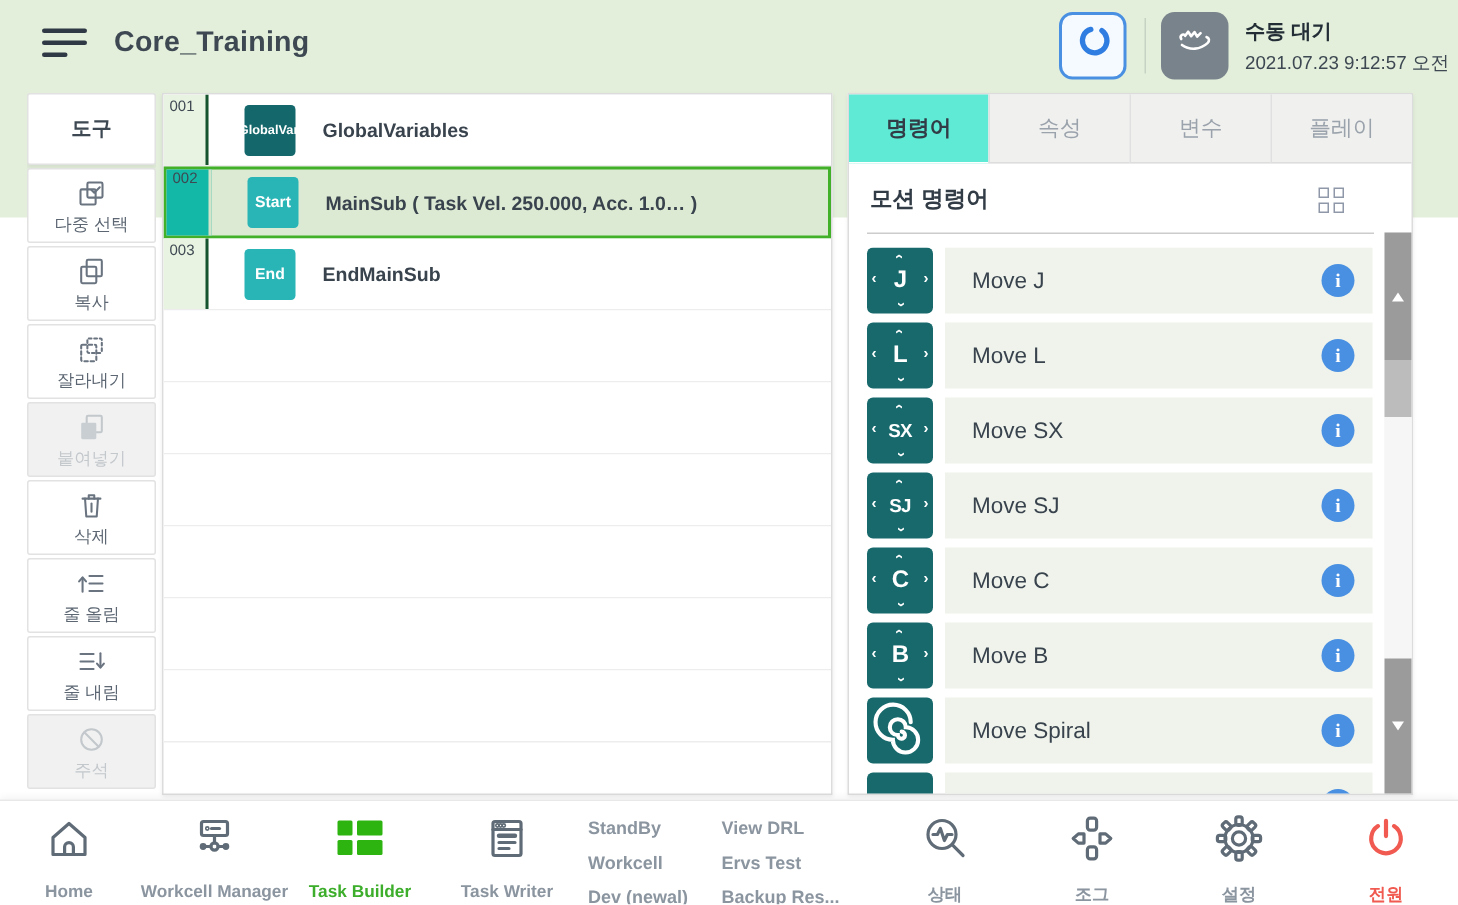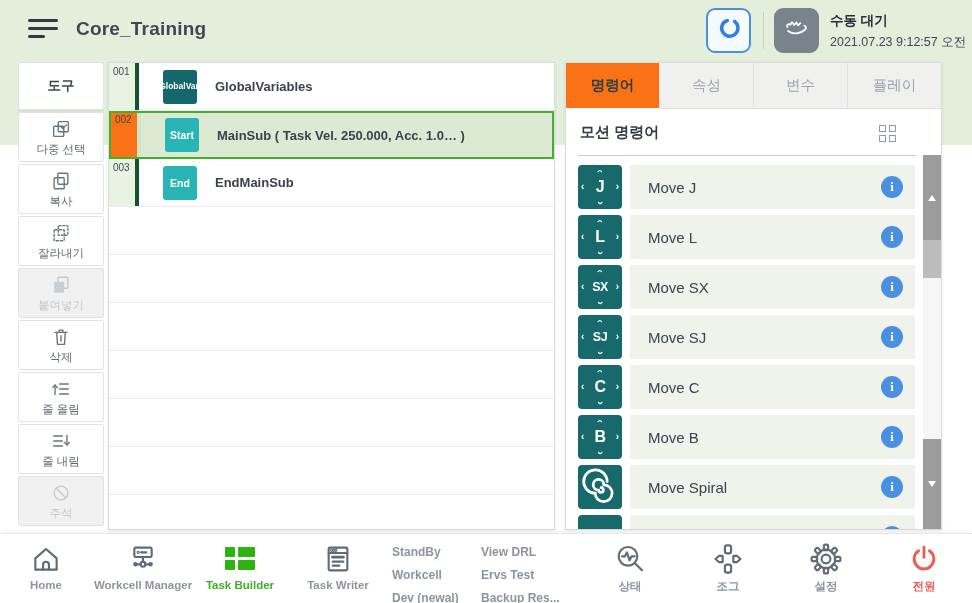--- a/index.html
+++ b/index.html
@@ -30,36 +30,36 @@
   .tool-item.disabled{background:#f1f1f1;cursor:default}
   .tool-item.disabled .t-label{color:#c3c8cc}
   svg.ticon{width:22px;height:22px;stroke:#6a7480;fill:none;stroke-width:1.5;stroke-linecap:round;stroke-linejoin:round}
   .disabled svg.ticon{stroke:#c3c8cc}
   .disabled svg.ticon .fillpart{fill:#c9ced2;stroke:none}
 
   
   .task-panel{position:absolute;left:108px;top:62px;width:447px;height:468px;background:#fff;border:1px solid #dcdcdc;overflow:hidden;z-index:4;box-shadow:0 1px 3px rgba(0,0,0,.08)}
   .task-header{height:46px;border-bottom:1px solid #ddd;display:flex;align-items:center;padding-left:18px;font-size:16.5px;font-weight:bold;color:#323c46}
   .task-row{position:relative;height:48px;display:flex;border-bottom:1px solid #ededed;cursor:pointer;background:#fff}
-  .row-num{width:30px;flex:0 0 30px;background:#e9f3e2;border-right:4px solid #14532d;font-size:10px;color:#3d4852;padding:3px 0 0 4px}
+  .row-num{width:30px;flex:0 0 30px;background:#e9f3e2;border-right:2px solid #14532d;font-size:10px;color:#3d4852;padding:3px 0 0 4px}
   .row-body{flex:1;display:flex;align-items:center;padding-left:24px;overflow:hidden}
   .badge{width:34px;height:34px;border-radius:3px;color:#fff;display:flex;flex-direction:row;align-items:center;justify-content:center;font-weight:bold;margin-right:18px;flex:0 0 34px}
   .badge.dark{background:#14686b;font-size:8.5px;line-height:1.3}
   .badge.teal{background:#29b4b6;font-size:10.5px}
   .row-label{font-size:13px;font-weight:bold;color:#39434d;white-space:nowrap}
   .task-row.selected{border:2px solid #43b02a;background:#dcead3}
-  .task-row.selected .row-num{background:#f97316;border-right-color:#d4e4ca;padding-top:1px}
+  .task-row.selected .row-num{background:#14b8a6;border-right-color:#d4e4ca;padding-top:1px}
   .task-row.empty{cursor:default}
 
   
   .cmd-panel{position:absolute;left:565px;top:62px;width:377px;height:468px;background:#fff;border:1px solid #dcdcdc;z-index:4;box-shadow:0 1px 3px rgba(0,0,0,.08)}
   .tabs{display:flex;height:46px}
   .tab{flex:1;display:flex;align-items:center;justify-content:center;font-size:14.5px;color:#9aa2ab;background:#f0f0ef;border-left:1px solid #e0e0e0;border-bottom:1px solid #ddd;cursor:pointer}
   .tab:first-child{border-left:none}
-  .tab.active{background:#f97316;color:#323c46;font-weight:bold;border-bottom-color:#fff}
+  .tab.active{background:#5eead4;color:#323c46;font-weight:bold;border-bottom-color:#fff}
   .cmd-body{position:relative;height:420px}
   .section-head{position:absolute;left:14px;top:14px;font-size:15px;font-weight:bold;color:#323c46}
   .grid-icon{position:absolute;right:43px;top:16px;width:19px;height:19px;display:grid;grid-template-columns:7px 7px;grid-auto-rows:7px;gap:3px;cursor:pointer}
   .grid-icon i{border:1.5px solid #8f98a8}
   .cmd-divider{position:absolute;left:12px;right:25px;top:46px;height:1px;background:#ccc}
   .cmd-list{position:absolute;left:0;top:56px;right:18px;bottom:0;overflow:hidden}
   .cmd-row{position:relative;height:50px;cursor:pointer}
   .cmd-ico{position:absolute;left:12px;top:0;width:44px;height:44px;background:#17696c;border-radius:4px;color:#fff}
   .cmd-ico .glyph{position:absolute;left:50%;top:50%;transform:translate(-50%,-50%);font-weight:bold;font-size:16px;letter-spacing:-.5px}
   .cmd-ico .glyph.small{font-size:12.5px}
@@ -77,21 +77,21 @@
   .sb-btn.down{height:90px}
   .sb-thumb{height:38px;background:#bcbcbc;cursor:pointer}
   .sb-track{flex:1;background:#f6f6f6}
   .tri-up{width:0;height:0;border-left:4.5px solid transparent;border-right:4.5px solid transparent;border-bottom:6px solid #fff}
   .tri-down{width:0;height:0;border-left:4.5px solid transparent;border-right:4.5px solid transparent;border-top:6px solid #fff}
 
   
   .bottom-bar{position:absolute;left:0;top:533px;width:972px;height:70px;background:#fff;border-top:1px solid #e8e8e8;z-index:6;box-shadow:0 -2px 5px rgba(0,0,0,.05)}
   .bitem{position:absolute;top:6px;width:130px;transform:translateX(-50%);display:flex;flex-direction:column;align-items:center;cursor:pointer}
   .bitem .bicon{height:37px;display:flex;align-items:center;justify-content:center}
-  .bitem .blabel{font-size:11.5px;font-weight:bold;color:#8b95a0;margin-top:2px;white-space:nowrap}
+  .bitem .blabel{font-size:11.5px;font-weight:bold;color:#8b95a0;margin-top:12px;white-space:nowrap}
   .bitem.active .blabel{color:#3dae2b}
   .bitem.danger .blabel{color:#f05a50}
   svg.bico{stroke:#5f6b76;fill:none;stroke-width:1.6;stroke-linecap:round;stroke-linejoin:round}
   .tb-icon{display:grid;grid-template-columns:10px 17px;grid-auto-rows:10px;gap:3px}
   .tb-icon i{background:#2db410;border-radius:1px}
   .txtcol{position:absolute;top:7px;font-size:12px;font-weight:bold;color:#8b95a0;line-height:23px;white-space:nowrap}
   .txtcol.c1{left:392px}
   .txtcol.c2{left:481px}
 </style>
 </head>

